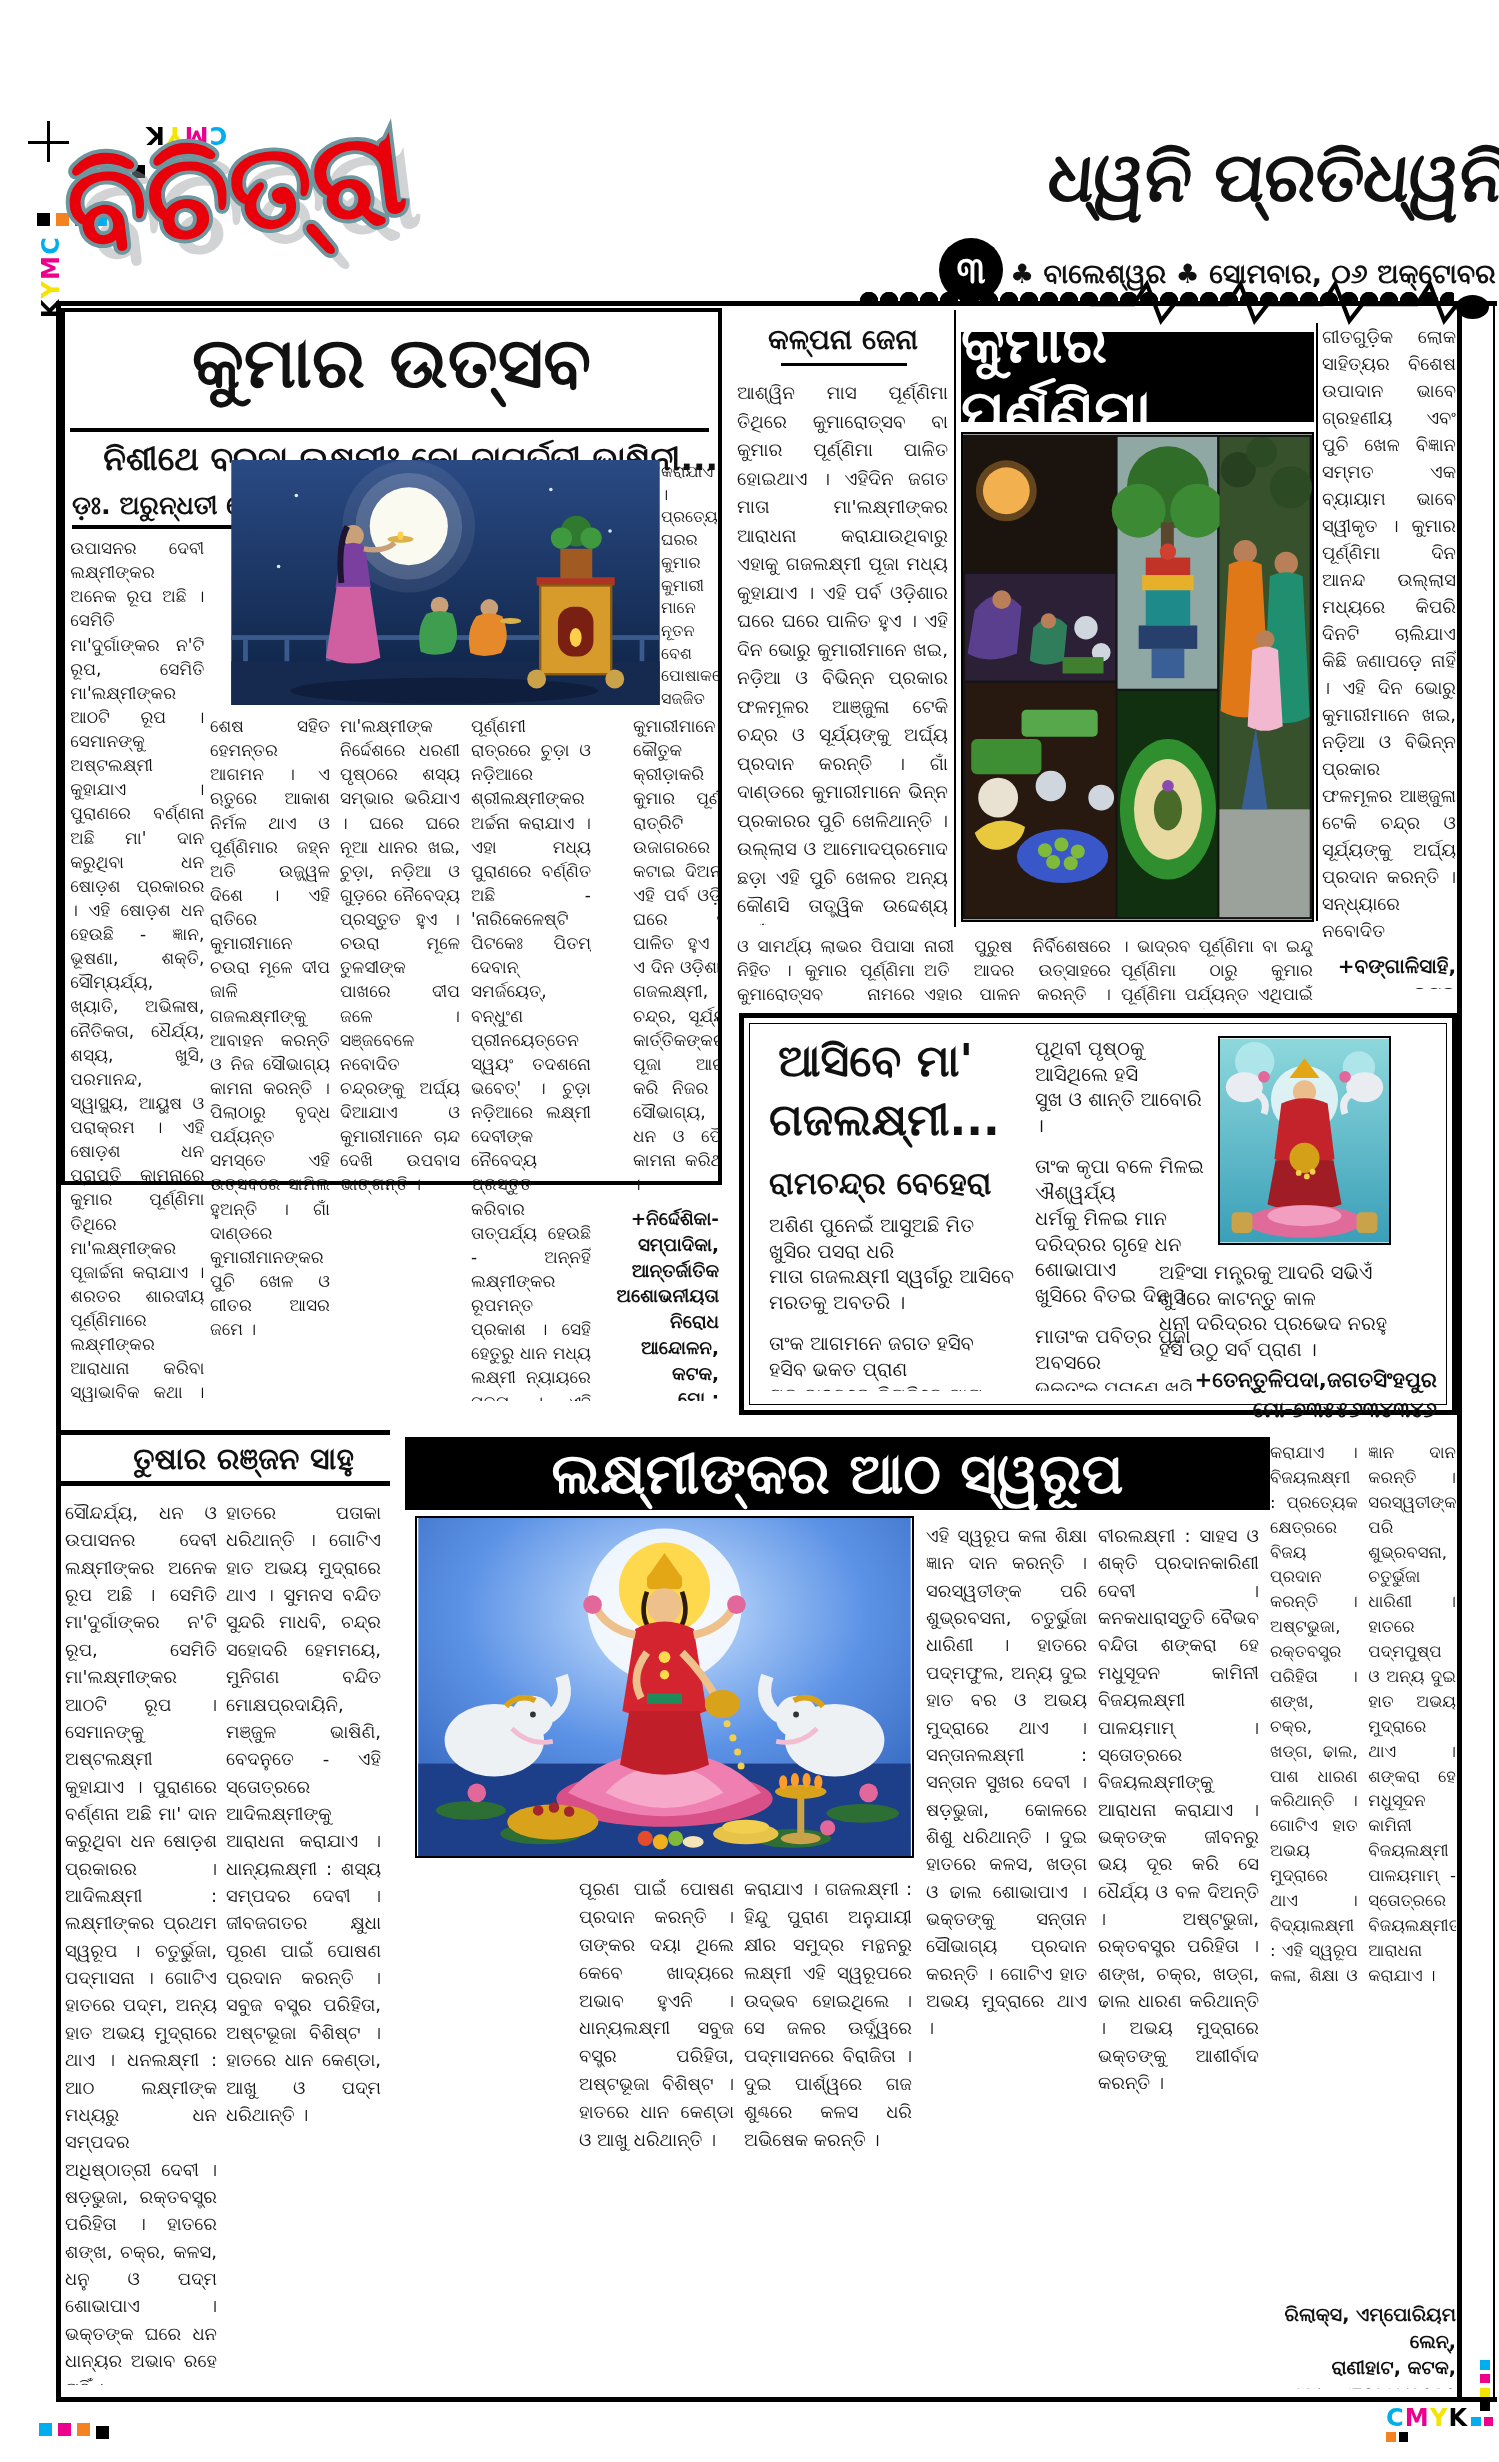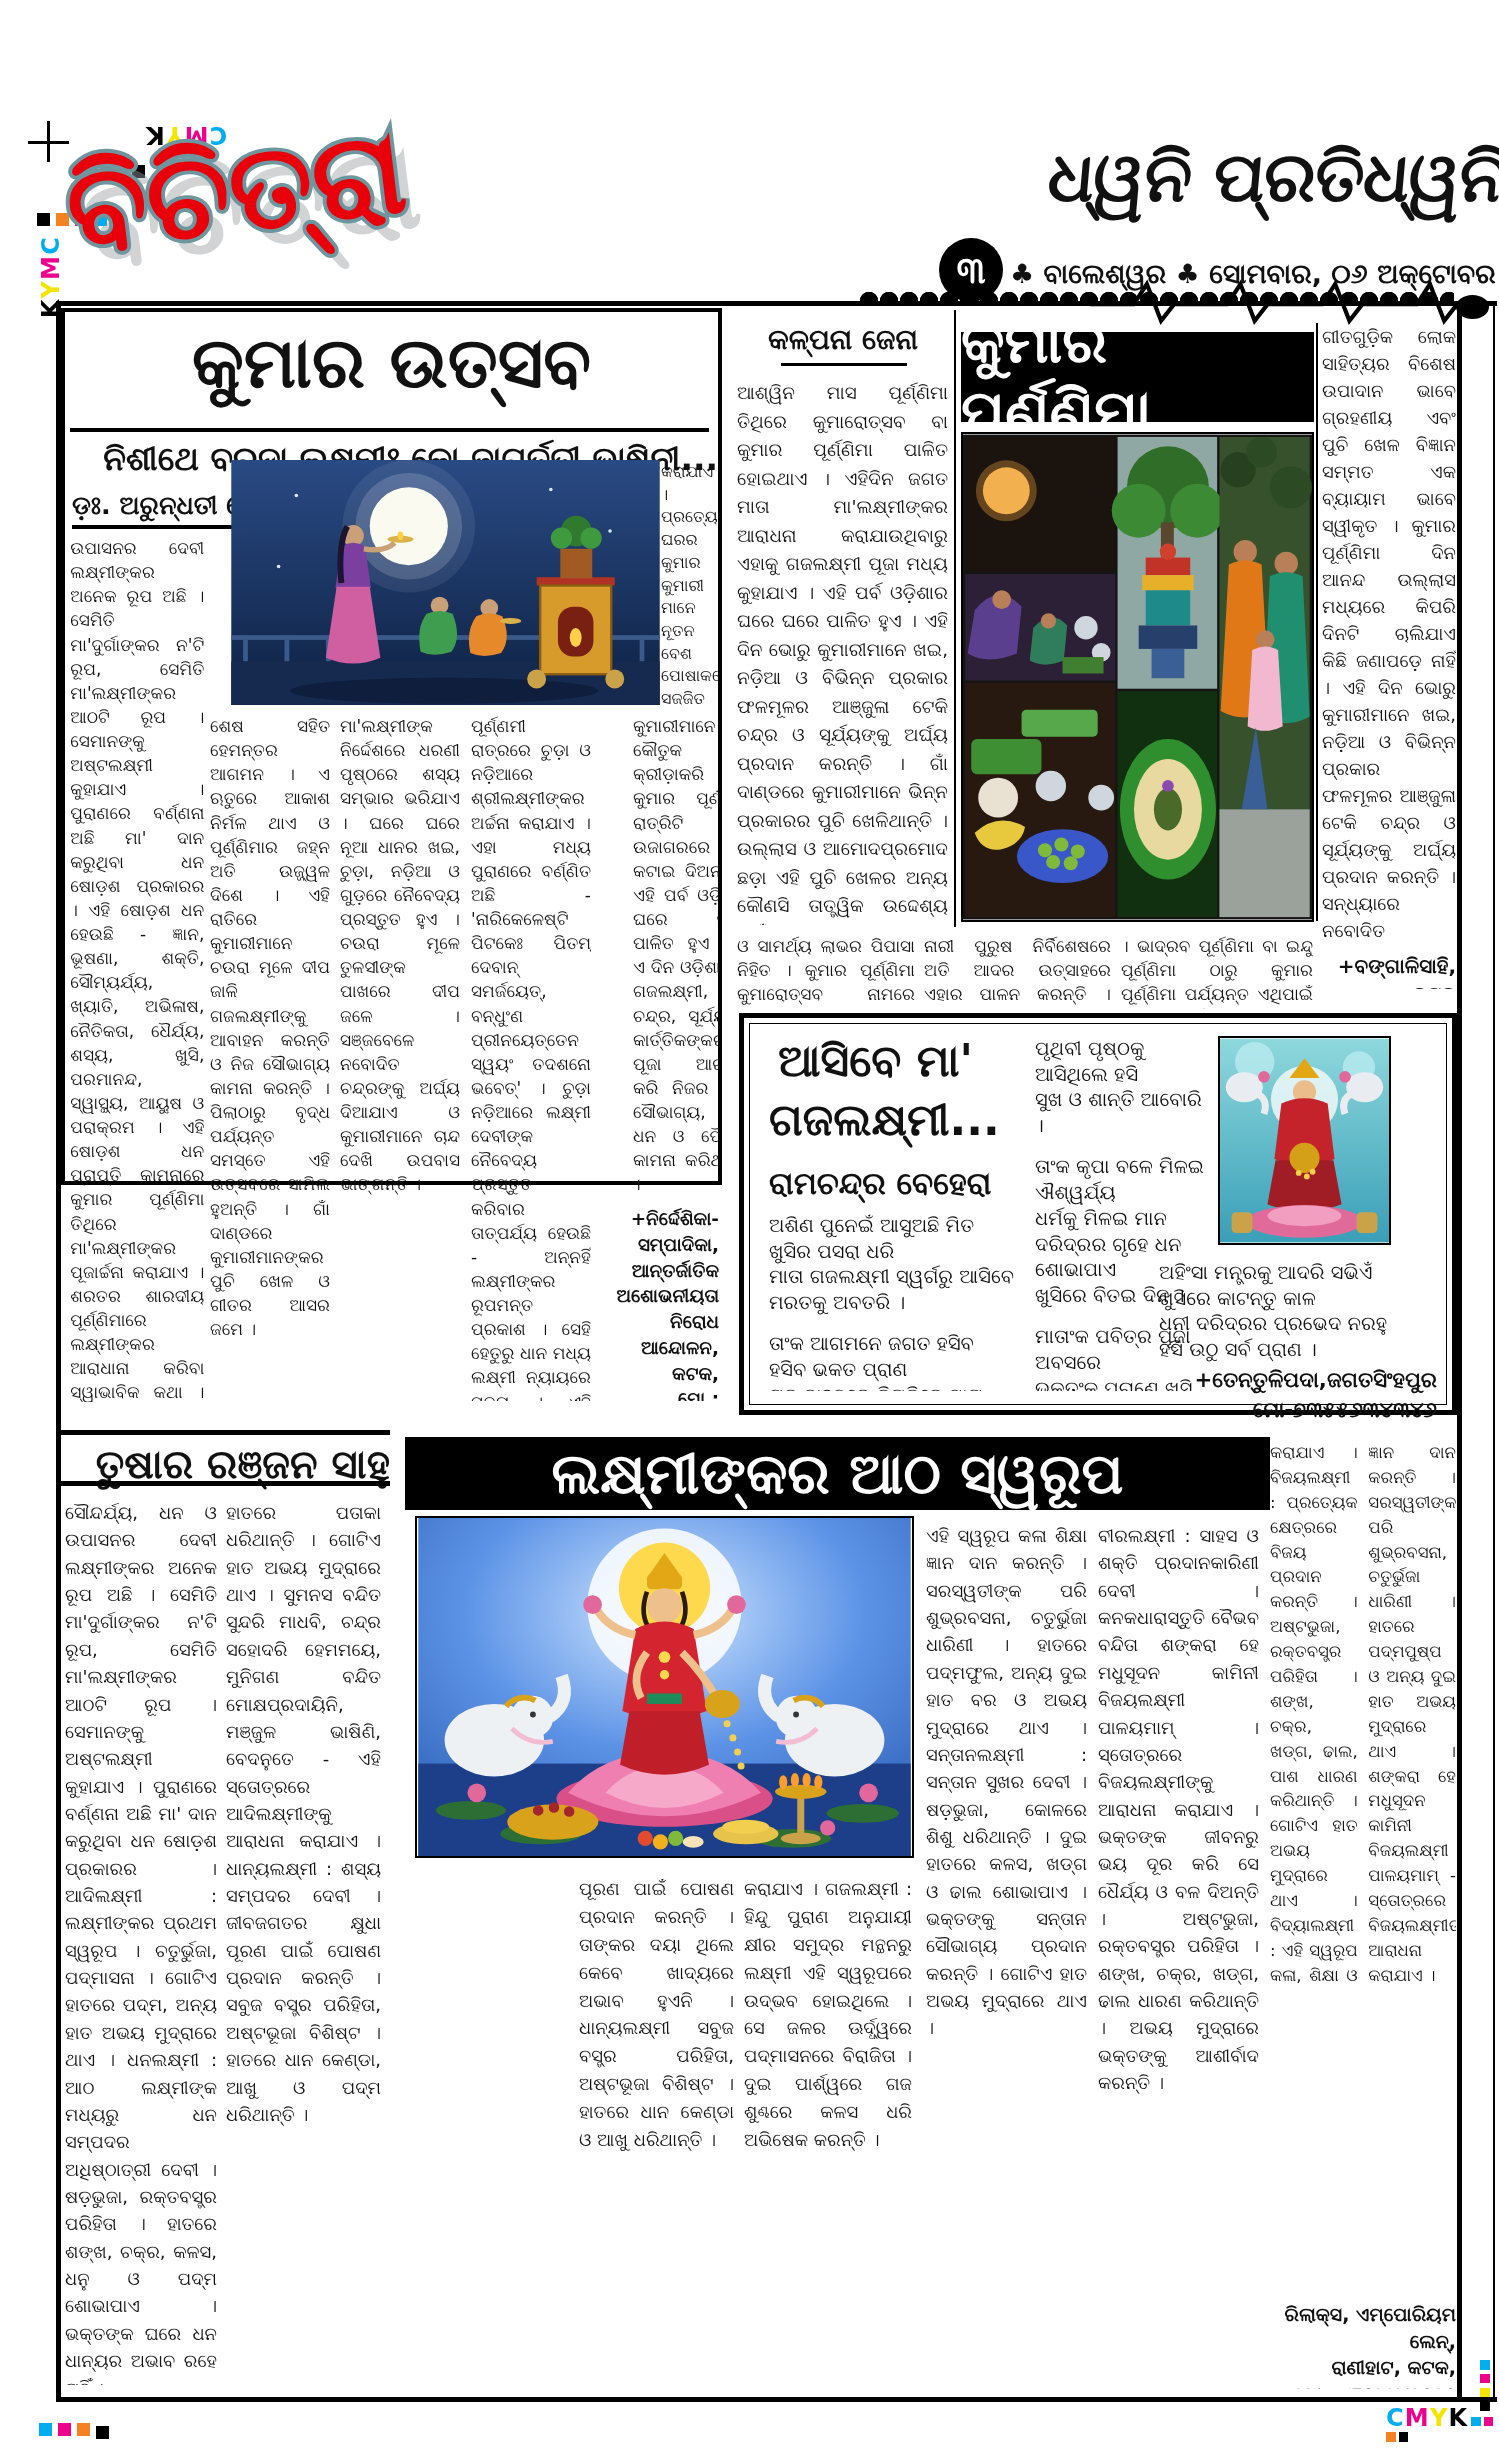--- a/index.html
+++ b/index.html
@@ -310,21 +310,21 @@
     <div class="abs" style="left:415px;top:242px;width:249px;">
       <div class="poemline">ଅହିଂସା ମନ୍ତ୍ରକୁ ଆଦରି ସଭିଏଁ<br>ଖୁସିରେ କାଟନ୍ତୁ କାଳ<br>ଧନୀ ଦରିଦ୍ରର ପ୍ରଭେଦ ନରହୁ<br>ହସି ଉଠୁ ସର୍ବ ପ୍ରାଣ ।</div>
     </div>
     <div class="abs" style="left:409px;top:347px;width:284px;">
       <div class="sig" style="font-size:21.3px;">+ତେନ୍ତୁଳିପଦା,ଜଗତସିଂହପୁର</div>
       <div class="sig" style="font-size:21.3px;">ମୋ-୭୩୫୫୬୩୪୩୪୬</div>
     </div>
   </div>
 
   <div class="bar" style="left:61px;top:1430px;width:329px;height:4.7px;"></div>
-  <div class="abs byline" style="left:61px;top:1441px;width:329px;text-align:right;font-size:40px;">ତୁଷାର ରଞ୍ଜନ ସାହୁ</div>
+  <div class="abs byline" style="left:61px;top:1441px;width:329px;text-align:center;font-size:30px;padding-left:18px;">ତୁଷାର ରଞ୍ଜନ ସାହୁ</div>
   <div class="bar" style="left:61px;top:1481px;width:329px;height:5.3px;"></div>
 
   <div class="banner" style="left:405px;top:1437px;width:865px;height:73px;font-size:56px;">ଲକ୍ଷ୍ମୀଙ୍କର ଆଠ ସ୍ୱରୂପ</div>
 
   <div class="col" style="left:65px;top:1499px;width:152px;height:886px;font-size:18px;line-height:1.52;">ସୌନ୍ଦର୍ଯ୍ୟ, ଧନ ଓ ଉପାସନର ଦେବୀ ଲକ୍ଷ୍ମୀଙ୍କର ଅନେକ ରୂପ ଅଛି । ସେମିତି ମା'ଦୁର୍ଗାଙ୍କର ନ'ଟି ରୂପ, ସେମିତି ମା'ଲକ୍ଷ୍ମୀଙ୍କର ଆଠଟି ରୂପ । ସେମାନଙ୍କୁ ଅଷ୍ଟଲକ୍ଷ୍ମୀ କୁହାଯାଏ । ପୁରାଣରେ ବର୍ଣ୍ଣନା ଅଛି ମା' ଦାନ କରୁଥିବା ଧନ ଷୋଡ଼ଶ ପ୍ରକାରର । ଆଦିଲକ୍ଷ୍ମୀ : ଲକ୍ଷ୍ମୀଙ୍କର ପ୍ରଥମ ସ୍ୱରୂପ । ଚତୁର୍ଭୁଜା, ପଦ୍ମାସନା । ଗୋଟିଏ ହାତରେ ପଦ୍ମ, ଅନ୍ୟ ହାତ ଅଭୟ ମୁଦ୍ରାରେ ଥାଏ । ଧନଲକ୍ଷ୍ମୀ : ଆଠ ଲକ୍ଷ୍ମୀଙ୍କ ମଧ୍ୟରୁ ଧନ ସମ୍ପଦର ଅଧିଷ୍ଠାତ୍ରୀ ଦେବୀ । ଷଡ଼ଭୁଜା, ରକ୍ତବସ୍ତ୍ର ପରିହିତା । ହାତରେ ଶଙ୍ଖ, ଚକ୍ର, କଳସ, ଧନୁ ଓ ପଦ୍ମ ଶୋଭାପାଏ । ଭକ୍ତଙ୍କ ଘରେ ଧନ ଧାନ୍ୟର ଅଭାବ ରହେ ନାହିଁ ।</div>
   <div class="col" style="left:226px;top:1499px;width:155px;height:886px;font-size:18px;line-height:1.52;">ହାତରେ ପତାକା ଧରିଥାନ୍ତି । ଗୋଟିଏ ହାତ ଅଭୟ ମୁଦ୍ରାରେ ଥାଏ । ସୁମନସ ବନ୍ଦିତ ସୁନ୍ଦରି ମାଧବି, ଚନ୍ଦ୍ର ସହୋଦରି ହେମମୟେ, ମୁନିଗଣ ବନ୍ଦିତ ମୋକ୍ଷପ୍ରଦାୟିନି, ମଞ୍ଜୁଳ ଭାଷିଣି, ବେଦନୁତେ - ଏହି ସ୍ତୋତ୍ରରେ ଆଦିଲକ୍ଷ୍ମୀଙ୍କୁ ଆରାଧନା କରାଯାଏ । ଧାନ୍ୟଲକ୍ଷ୍ମୀ : ଶସ୍ୟ ସମ୍ପଦର ଦେବୀ । ଜୀବଜଗତର କ୍ଷୁଧା ପୂରଣ ପାଇଁ ପୋଷଣ ପ୍ରଦାନ କରନ୍ତି । ସବୁଜ ବସ୍ତ୍ର ପରିହିତା, ଅଷ୍ଟଭୂଜା ବିଶିଷ୍ଟ । ହାତରେ ଧାନ କେଣ୍ଡା, ଆଖୁ ଓ ପଦ୍ମ ଧରିଥାନ୍ତି ।</div>
 
   <svg class="abs framed-img" style="left:415px;top:1516px;" width="499" height="342" viewBox="0 0 842 578">
     <defs>
       <radialGradient id="sky" cx="0.5" cy="0.28" r="0.9">

